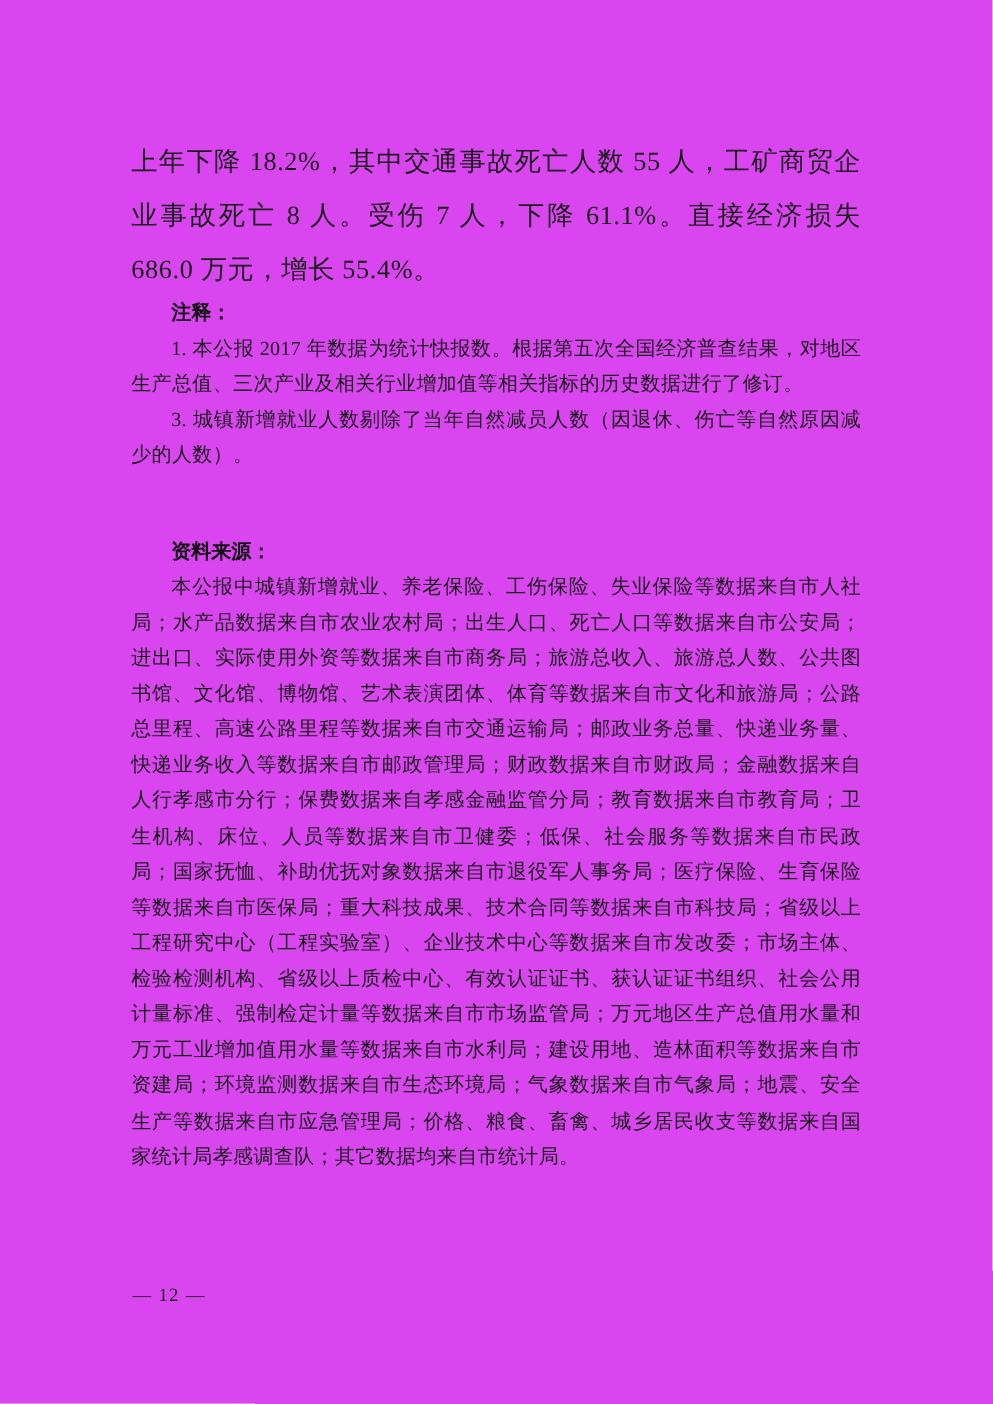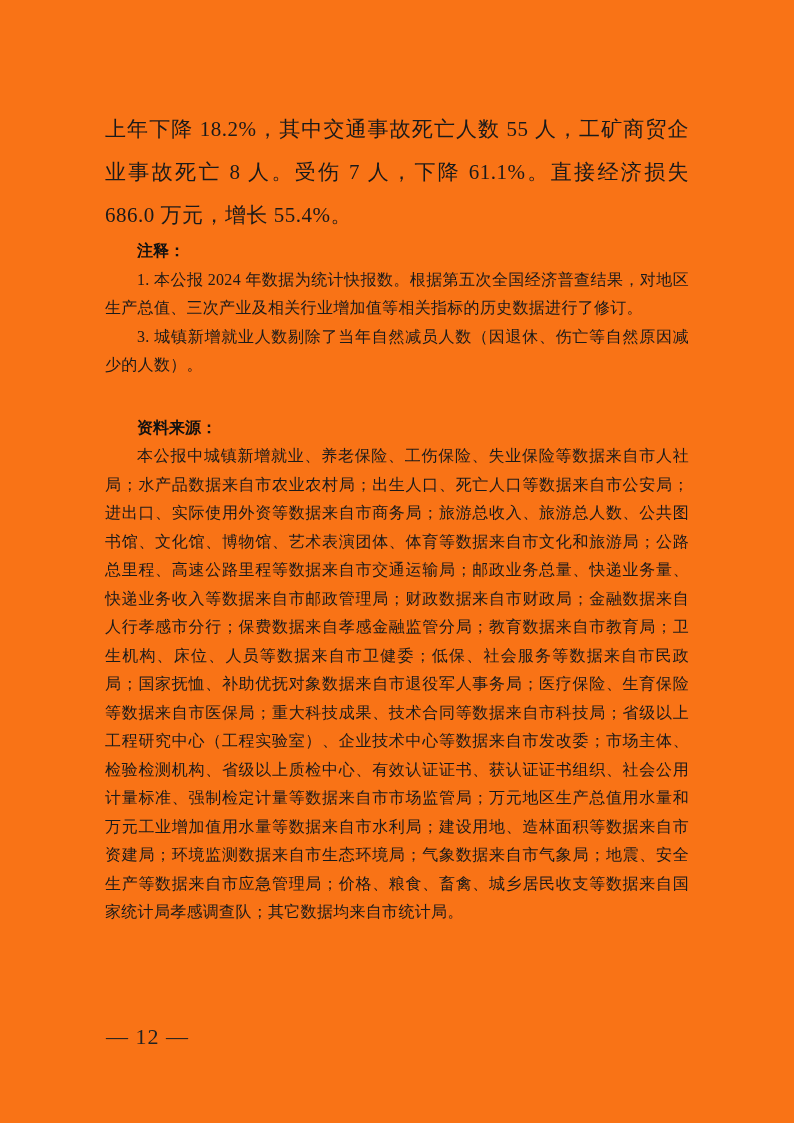--- a/index.html
+++ b/index.html
@@ -4,21 +4,21 @@
 <style>
   html, body {
     margin: 0;
     padding: 0;
     background: #ffffff;
   }
   .page {
     position: relative;
     width: 794px;
     height: 1123px;
-    background: #f97316;
+    background: #d946ef;
     color: #1a1a1a;
     font-family: "Liberation Serif", "DejaVu Serif", serif;
     overflow: hidden;
   }
   .content {
     position: absolute;
     left: 105px;
     top: 0;
     width: 584px;
   }
@@ -26,21 +26,21 @@
   .body-paragraph {
     margin: 108px 0 0 0;
     font-size: 21px;
     line-height: 43px;
     text-align: justify;
     letter-spacing: 0.5px;
   }
   .section-notes {
   }
   .section-sources {
-    margin-top: 34px;
+    margin-top: 48px;
   }
   .section-heading {
     margin: 0;
     font-family: "Liberation Sans", "DejaVu Sans", sans-serif;
     font-weight: 700;
     font-size: 16px;
     line-height: 28.5px;
     text-indent: 2em;
     color: #111111;
   }
@@ -49,37 +49,37 @@
     font-size: 16px;
     line-height: 28.5px;
     text-align: justify;
     text-indent: 2em;
     letter-spacing: 0.3px;
   }
   .page-footer {
     position: absolute;
     left: 106px;
     top: 1024px;
-    font-size: 22px;
+    font-size: 15px;
     line-height: 26px;
     letter-spacing: 1px;
     color: #222222;
   }
 </style>
 </head>
 <body>
 
 <div class="page">
   <div class="content">
 
     <p class="body-paragraph">上年下降 18.2%，其中交通事故死亡人数 55 人，工矿商贸企业事故死亡 8 人。受伤 7 人，下降 61.1%。直接经济损失 686.0 万元，增长 55.4%。</p>
 
     <section class="section-notes">
       <h2 class="section-heading">注释：</h2>
-      <p class="small-paragraph">1. 本公报 2024 年数据为统计快报数。根据第五次全国经济普查结果，对地区生产总值、三次产业及相关行业增加值等相关指标的历史数据进行了修订。</p>
+      <p class="small-paragraph">1. 本公报 2017 年数据为统计快报数。根据第五次全国经济普查结果，对地区生产总值、三次产业及相关行业增加值等相关指标的历史数据进行了修订。</p>
       <p class="small-paragraph">3. 城镇新增就业人数剔除了当年自然减员人数（因退休、伤亡等自然原因减少的人数）。</p>
     </section>
 
     <section class="section-sources">
       <h2 class="section-heading">资料来源：</h2>
       <p class="small-paragraph">本公报中城镇新增就业、养老保险、工伤保险、失业保险等数据来自市人社局；水产品数据来自市农业农村局；出生人口、死亡人口等数据来自市公安局；进出口、实际使用外资等数据来自市商务局；旅游总收入、旅游总人数、公共图书馆、文化馆、博物馆、艺术表演团体、体育等数据来自市文化和旅游局；公路总里程、高速公路里程等数据来自市交通运输局；邮政业务总量、快递业务量、快递业务收入等数据来自市邮政管理局；财政数据来自市财政局；金融数据来自人行孝感市分行；保费数据来自孝感金融监管分局；教育数据来自市教育局；卫生机构、床位、人员等数据来自市卫健委；低保、社会服务等数据来自市民政局；国家抚恤、补助优抚对象数据来自市退役军人事务局；医疗保险、生育保险等数据来自市医保局；重大科技成果、技术合同等数据来自市科技局；省级以上工程研究中心（工程实验室）、企业技术中心等数据来自市发改委；市场主体、检验检测机构、省级以上质检中心、有效认证证书、获认证证书组织、社会公用计量标准、强制检定计量等数据来自市市场监管局；万元地区生产总值用水量和万元工业增加值用水量等数据来自市水利局；建设用地、造林面积等数据来自市资建局；环境监测数据来自市生态环境局；气象数据来自市气象局；地震、安全生产等数据来自市应急管理局；价格、粮食、畜禽、城乡居民收支等数据来自国家统计局孝感调查队；其它数据均来自市统计局。</p>
     </section>
 
   </div>
 

